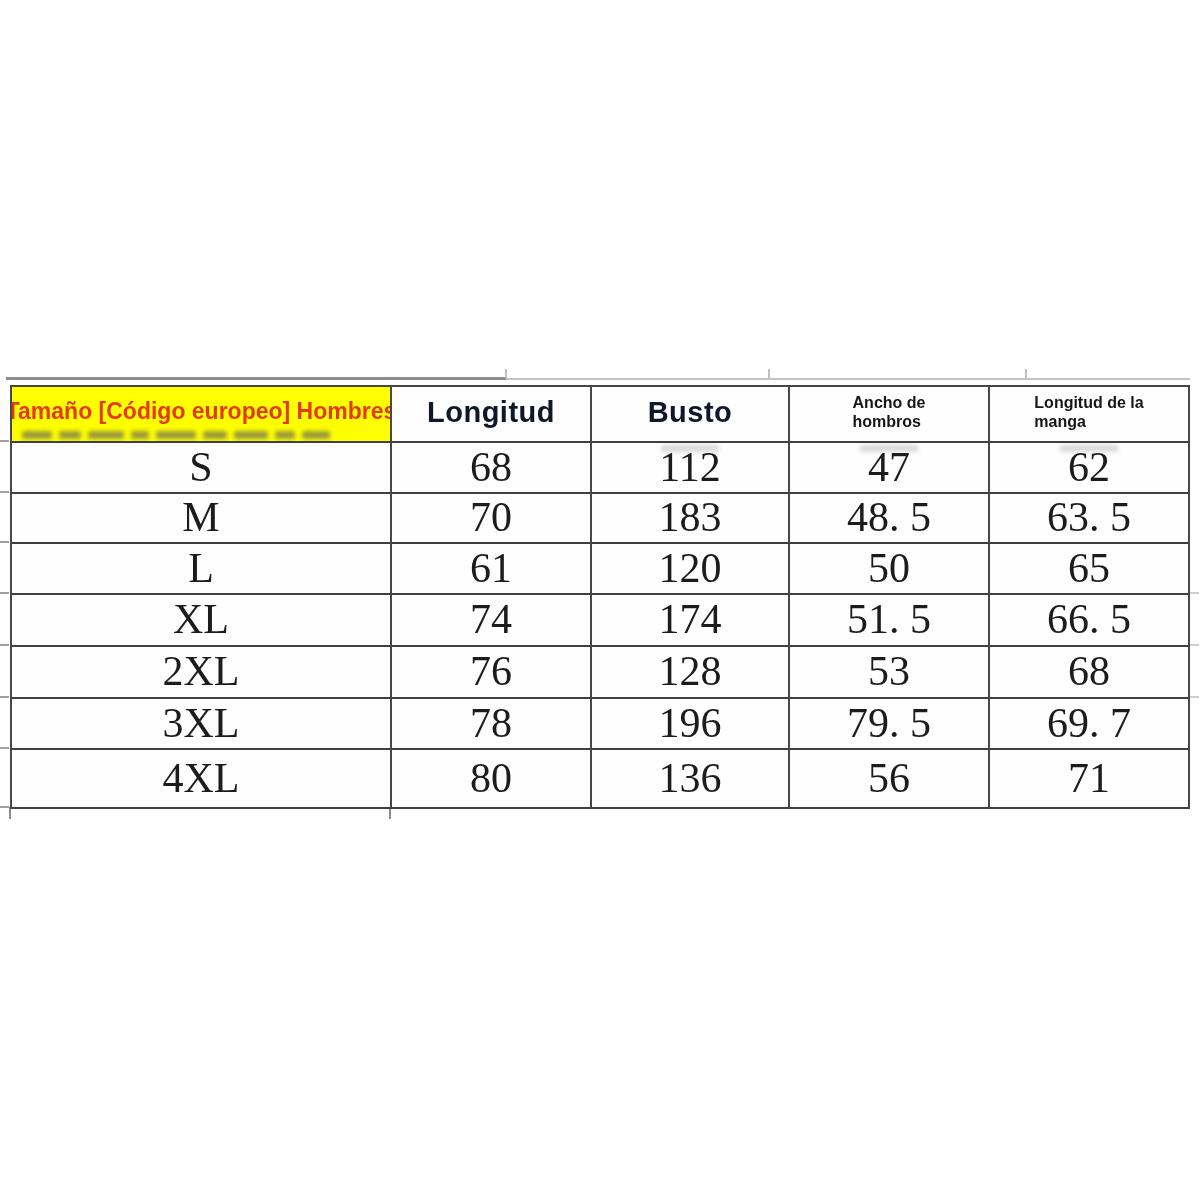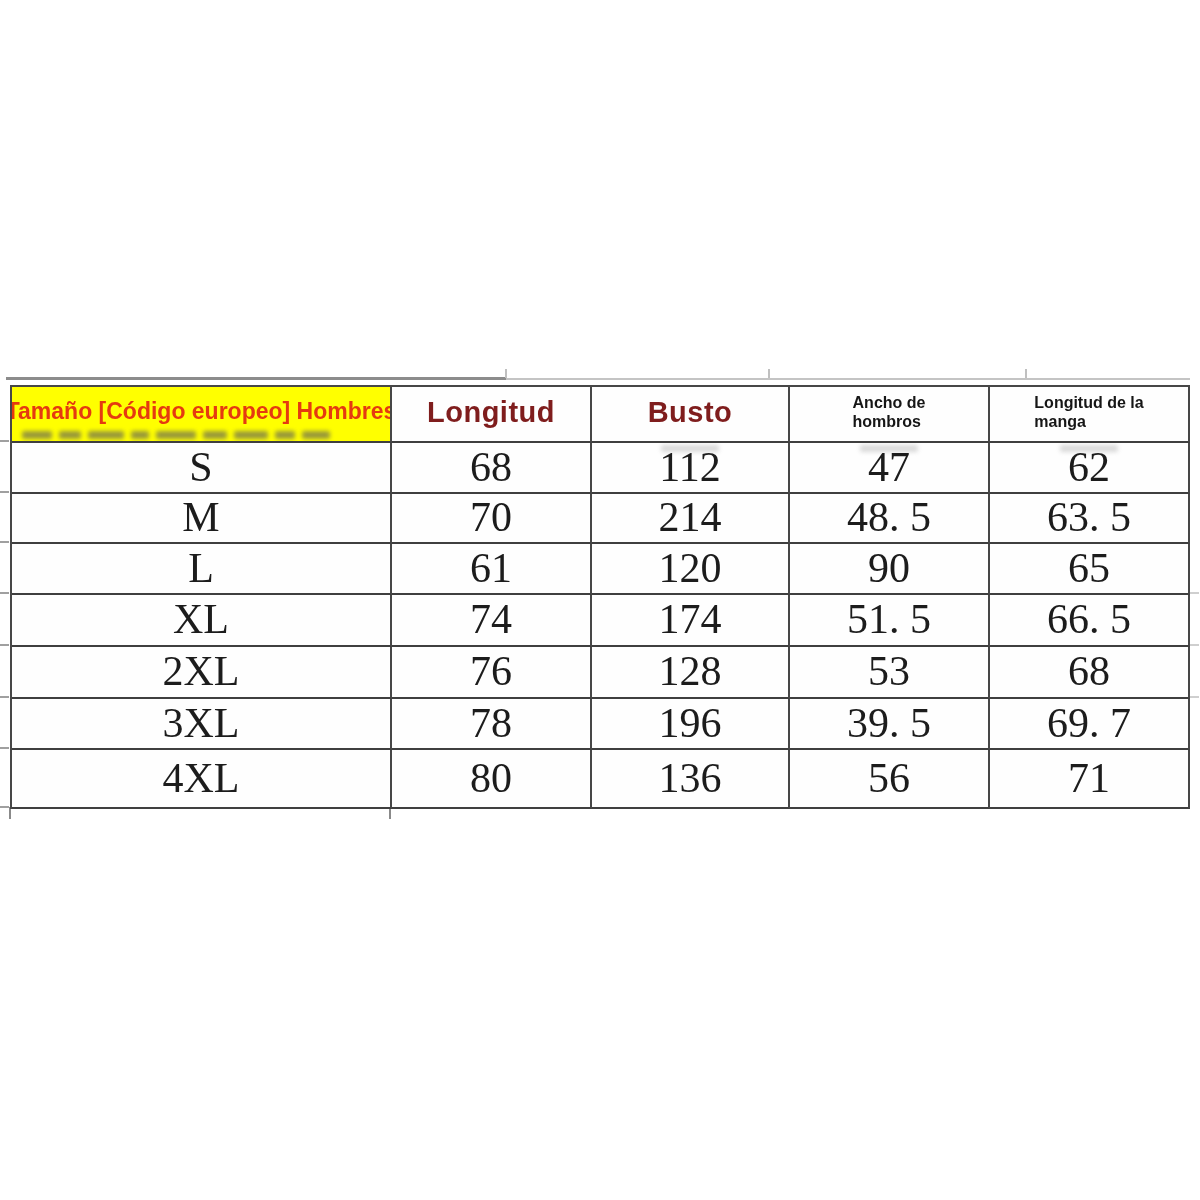--- a/index.html
+++ b/index.html
@@ -35,21 +35,21 @@
     color:#e53a10;
     font-weight:700;
     font-size:23px;
     letter-spacing:0px;
     white-space:nowrap;
     transform:translateY(-3px);
   }
   .head-big{
     font-weight:700;
     font-size:29px;
-    color:#7f1d1d;
+    color:#0f172a;
     letter-spacing:0.5px;
     transform:translateY(-2px);
   }
   .head-small{
     font-weight:700;
     font-size:16px;
     color:#161616;
     line-height:1.2;
     text-align:left;
     transform:translateY(-2px);
@@ -171,40 +171,40 @@
         <span class="val">62</span>
       </div>
 
     <div class="cell">
         <span class="val">M</span>
       </div>
     <div class="cell">
         <span class="val">70</span>
       </div>
     <div class="cell">
-        <span class="val">214</span>
+        <span class="val">183</span>
       </div>
     <div class="cell">
         <span class="val">48. 5</span>
       </div>
     <div class="cell">
         <span class="val">63. 5</span>
       </div>
 
     <div class="cell">
         <span class="val">L</span>
       </div>
     <div class="cell">
         <span class="val">61</span>
       </div>
     <div class="cell">
         <span class="val">120</span>
       </div>
     <div class="cell">
-        <span class="val">90</span>
+        <span class="val">50</span>
       </div>
     <div class="cell">
         <span class="val">65</span>
       </div>
 
     <div class="cell">
         <span class="val">XL</span>
       </div>
     <div class="cell">
         <span class="val">74</span>
@@ -238,21 +238,21 @@
     <div class="cell">
         <span class="val">3XL</span>
       </div>
     <div class="cell">
         <span class="val">78</span>
       </div>
     <div class="cell">
         <span class="val">196</span>
       </div>
     <div class="cell">
-        <span class="val">39. 5</span>
+        <span class="val">79. 5</span>
       </div>
     <div class="cell">
         <span class="val">69. 7</span>
       </div>
 
     <div class="cell">
         <span class="val">4XL</span>
       </div>
     <div class="cell">
         <span class="val">80</span>

